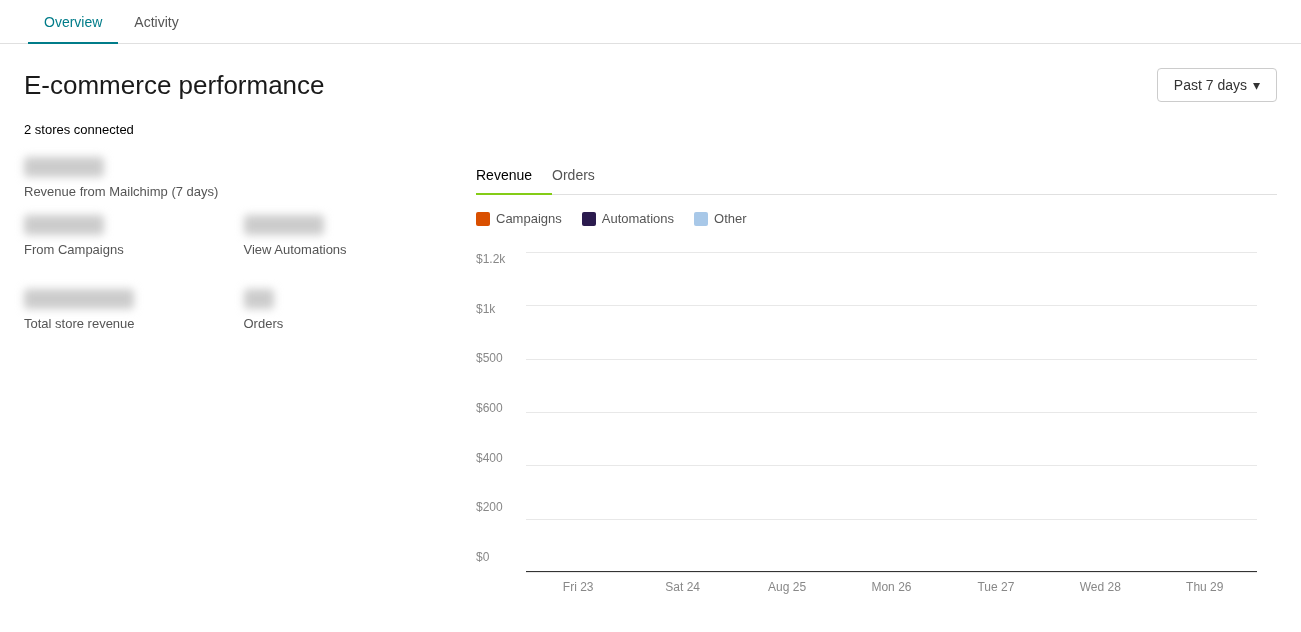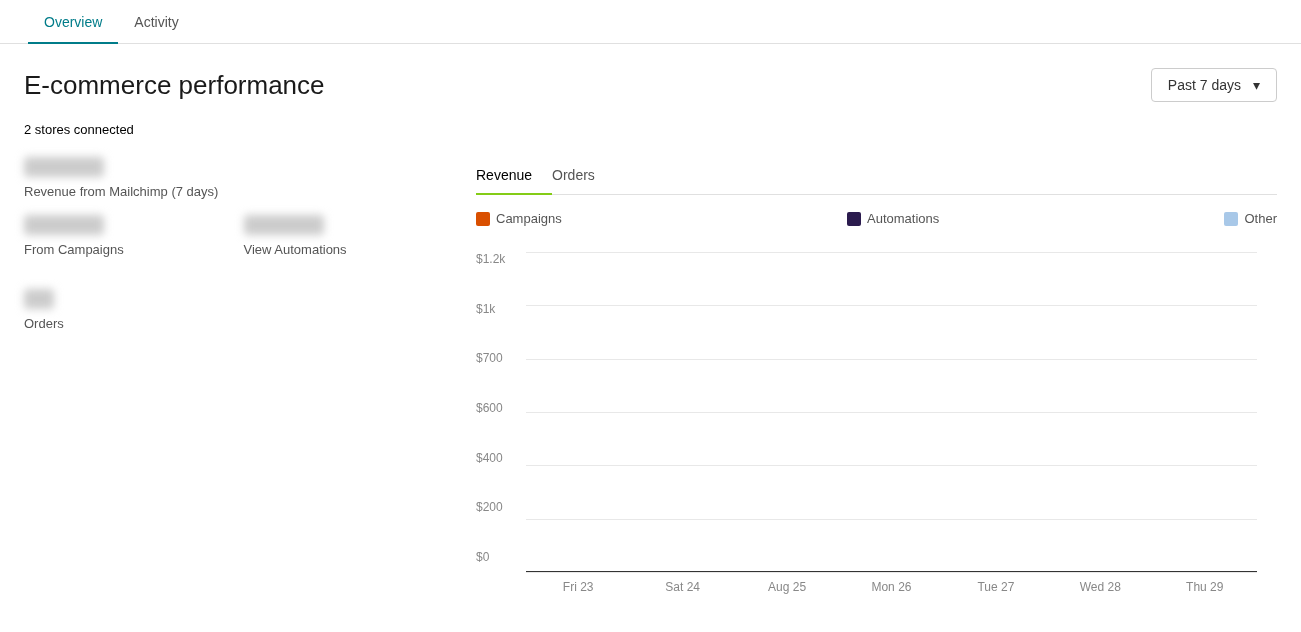--- a/index.html
+++ b/index.html
@@ -6,21 +6,21 @@
     body { font-family: -apple-system, BlinkMacSystemFont, 'Segoe UI', Helvetica, Arial, sans-serif; background: #fff; color: #333; font-size: 14px; }
 
     .top-nav { display: flex; border-bottom: 1px solid #e0e0e0; padding: 0 28px; }
     .top-nav-item { padding: 14px 16px 12px; cursor: pointer; font-size: 14px; color: #555; text-decoration: none; border-bottom: 2px solid transparent; margin-bottom: -1px; }
     .top-nav-item.active { color: #007c89; border-bottom: 2px solid #007c89; font-weight: 500; }
 
     .main { padding: 24px 24px 0; display: flex; flex-direction: column; }
 
     .header-row { display: flex; justify-content: space-between; align-items: center; margin-bottom: 20px; }
     .page-title { font-size: 26px; font-weight: 400; color: #1a1a1a; }
-    .date-filter-btn { border: 1px solid #ccc; border-radius: 4px; padding: 8px 16px; background: #fff; cursor: pointer; font-size: 14px; color: #333; display: flex; align-items: center; gap: 12px; }
+    .date-filter-btn { border: 1px solid #ccc; border-radius: 4px; padding: 8px 16px; background: #fff; cursor: pointer; font-size: 14px; color: #333; display: flex; align-items: center; gap: 6px; }
     .stores-connected { color: #000000; font-size: 13px; margin-bottom: 20px; }
 
     .content-area { display: flex; gap: 32px; }
 
     .left-panel { width: 420px; flex-shrink: 0; }
 
     .blurred-value { display: inline-block; background: #ccc; border-radius: 4px; width: 80px; height: 20px; filter: blur(4px); margin-bottom: 4px; }
     .metric-label { font-size: 13px; color: #555; margin-bottom: 16px; }
     .metrics-grid { display: grid; grid-template-columns: 1fr 1fr; gap: 0 19px; margin-top: 16px; }
     .metric-item { margin-bottom: 16px; }
@@ -28,21 +28,21 @@
     .revenue-from { font-size: 13px; color: #555; }
 
     .view-reports-btn { border: 1px solid #aaa; border-radius: 3px; padding: 10px 20px; background: #fff; cursor: pointer; font-size: 14px; color: #333; font-weight: 500; margin-top: 4px; }
 
     .right-panel { flex: 1; }
 
     .chart-tabs { display: flex; gap: 0; margin-bottom: 16px; border-bottom: 1px solid #e0e0e0; }
     .chart-tab { padding: 10px 20px 10px 0; cursor: pointer; font-size: 14px; color: #555; border-bottom: 2px solid transparent; margin-bottom: -1px; }
     .chart-tab.active { color: #000000; border-bottom: 2px solid #84cc16; font-weight: 500; text-align: right; }
 
-    .legend { display: flex; align-items: center; gap: 20px; justify-content: space-between; margin-bottom: 16px; font-size: 13px; color: #555; }
+    .legend { display: flex; align-items: center; gap: 20px; justify-content: flex-start; margin-bottom: 16px; font-size: 13px; color: #555; }
     .legend-item { display: flex; align-items: center; gap: 6px; }
     .legend-dot { width: 14px; height: 14px; border-radius: 2px; }
 
     .chart-area { position: relative; width: 100%; height: 370px; }
 
     .y-axis { position: absolute; left: 0; top: 10px; bottom: 48px; width: 50px; display: flex; flex-direction: column; justify-content: space-between; align-items: flex-start; padding-right: 8px; }
     .y-label { font-size: 12px; color: #888; }
 
     .x-axis { position: absolute; left: 50px; right: 20px; bottom: 0; height: 40px; display: flex; justify-content: space-around; align-items: flex-start; padding-top: 8px; }
     .x-label { font-size: 12px; color: #888; text-align: center; flex: 1; }
@@ -85,20 +85,24 @@
       <div class="metrics-grid">
         <div class="metric-item">
           <div class="blurred-value"></div>
           <div class="metric-label">From Campaigns</div>
         </div>
         <div class="metric-item">
           <div class="blurred-value"></div>
           <div class="metric-label">View Automations</div>
         </div>
         <div class="metric-item">
+          <div class="blurred-value" style="width:110px;"></div>
+          <div class="metric-label">Total store revenue</div>
+        </div>
+        <div class="metric-item">
           <div class="blurred-value" style="width:30px;"></div>
           <div class="metric-label">Orders</div>
         </div>
       </div>
 
     </div>
 
     <div class="right-panel">
 
       <div class="chart-tabs">
@@ -119,21 +123,21 @@
           <div class="legend-dot" style="background:#a8c8e8;"></div>
           <span>Other</span>
         </div>
       </div>
 
       <div class="chart-area">
 
         <div class="y-axis">
           <span class="y-label">$1.2k</span>
           <span class="y-label">$1k</span>
-          <span class="y-label">$700</span>
+          <span class="y-label">$500</span>
           <span class="y-label">$600</span>
           <span class="y-label">$400</span>
           <span class="y-label">$200</span>
           <span class="y-label">$0</span>
         </div>
 
         <div class="grid-lines">
           <div class="grid-line" style="top:0%;"></div>
           <div class="grid-line" style="top:16.67%;"></div>
           <div class="grid-line" style="top:33.33%;"></div>

